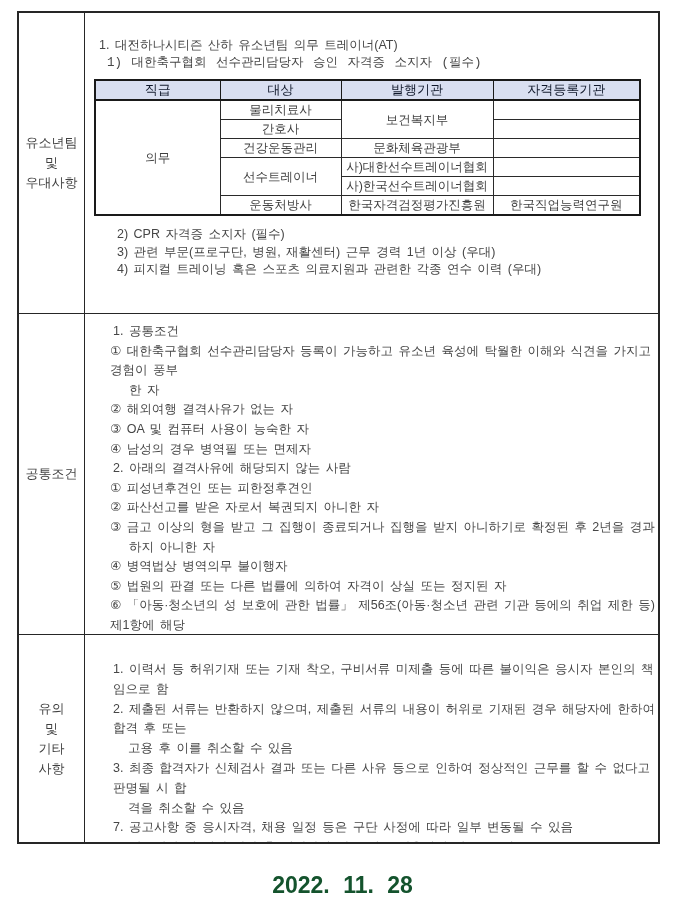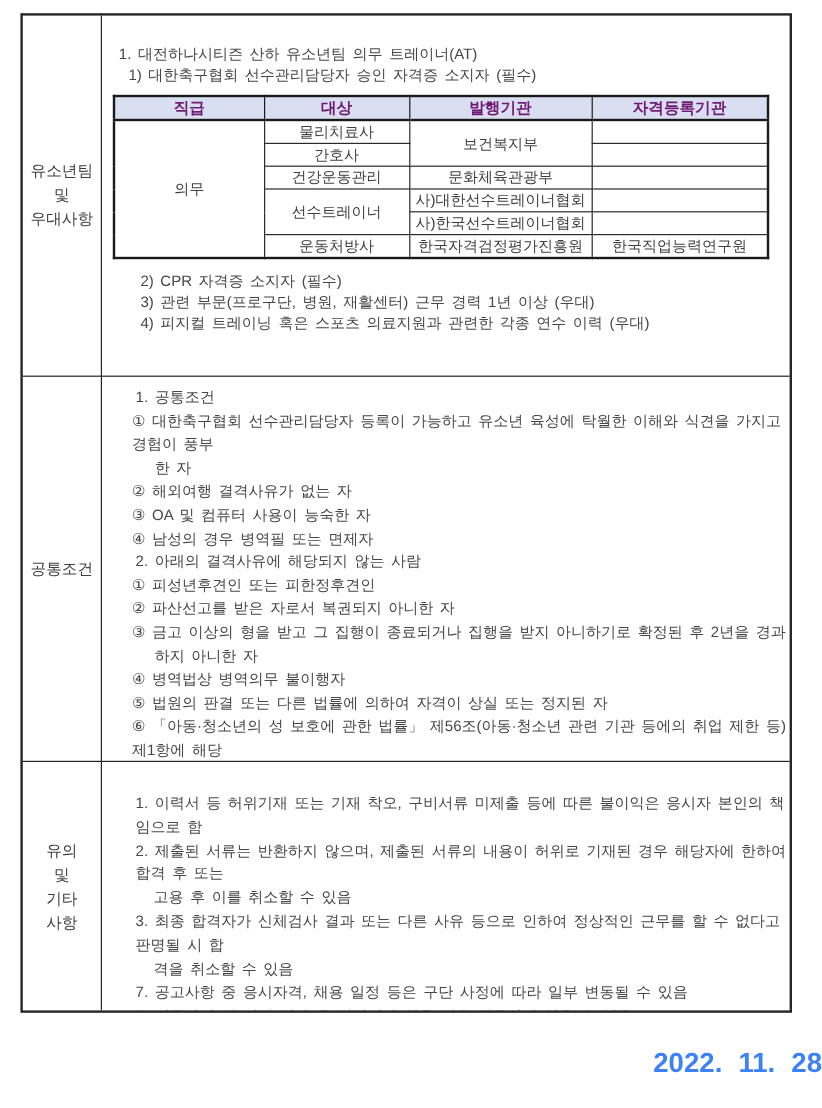--- a/index.html
+++ b/index.html
@@ -33,60 +33,60 @@
   .rb { border-bottom: 1.5px solid #262626; }
   .row-content { overflow: hidden; font-size: 12.5px; word-spacing: 2px; }
   .sec1 { padding-top: 23px; line-height: 18px; }
   .sec2 { padding-top: 8px;  line-height: 19.6px; }
   .sec3 { padding-top: 25px; line-height: 19.8px; }
   .ind0 { margin-left: 28px; }
   .ind1 { margin-left: 25px; }
   .ind2 { margin-left: 44px; }
   .ind1b { margin-left: 43px; }
   .sec1 .intro0 { margin-left: 14px; }
-  .sec1 .intro1 { margin-left: 22px; }
+  .sec1 .intro1 { margin-left: 22px; font-family: Liberation Mono, monospace; }
   .sec1 .note { margin-left: 32px; line-height: 17.5px; }
   .notes { margin-top: 10px; }
   .qual-table {
     margin: 7px 0 0 9px;
     border-collapse: collapse;
     table-layout: fixed;
     width: 545px;
     border: 2px solid #1a1a1a;
   }
   .qual-table th {
     background: #d9dff1;
     border: 1.4px solid #1a1a1a;
     border-bottom: 2px solid #1a1a1a;
     font-size: 13px;
-    font-weight: bold;
-    color: #701a75;
+    font-weight: normal;
+    color: #0f172a;
     height: 17px;
     padding: 0 2px;
     text-align: center;
   }
   .qual-table td {
     border: 1px solid #2a2a2a;
     font-size: 12.5px;
     text-align: center;
     vertical-align: middle;
     height: 16px;
     padding: 0 2px;
     color: #3f3f3f;
     word-spacing: 0;
   }
   .doc-date {
     position: absolute;
     top: 872px;
     left: 0;
     width: 685px;
-    text-align: right;
+    text-align: center;
     font-size: 23px;
     font-weight: 600;
-    color: #3b82f6;
+    color: #14532d;
     word-spacing: 7px;
   }
 </style>
 </head>
 <body>
 
 <div class="doc">
 
   <div class="row-label rb">
     <div>유소년팀</div>

